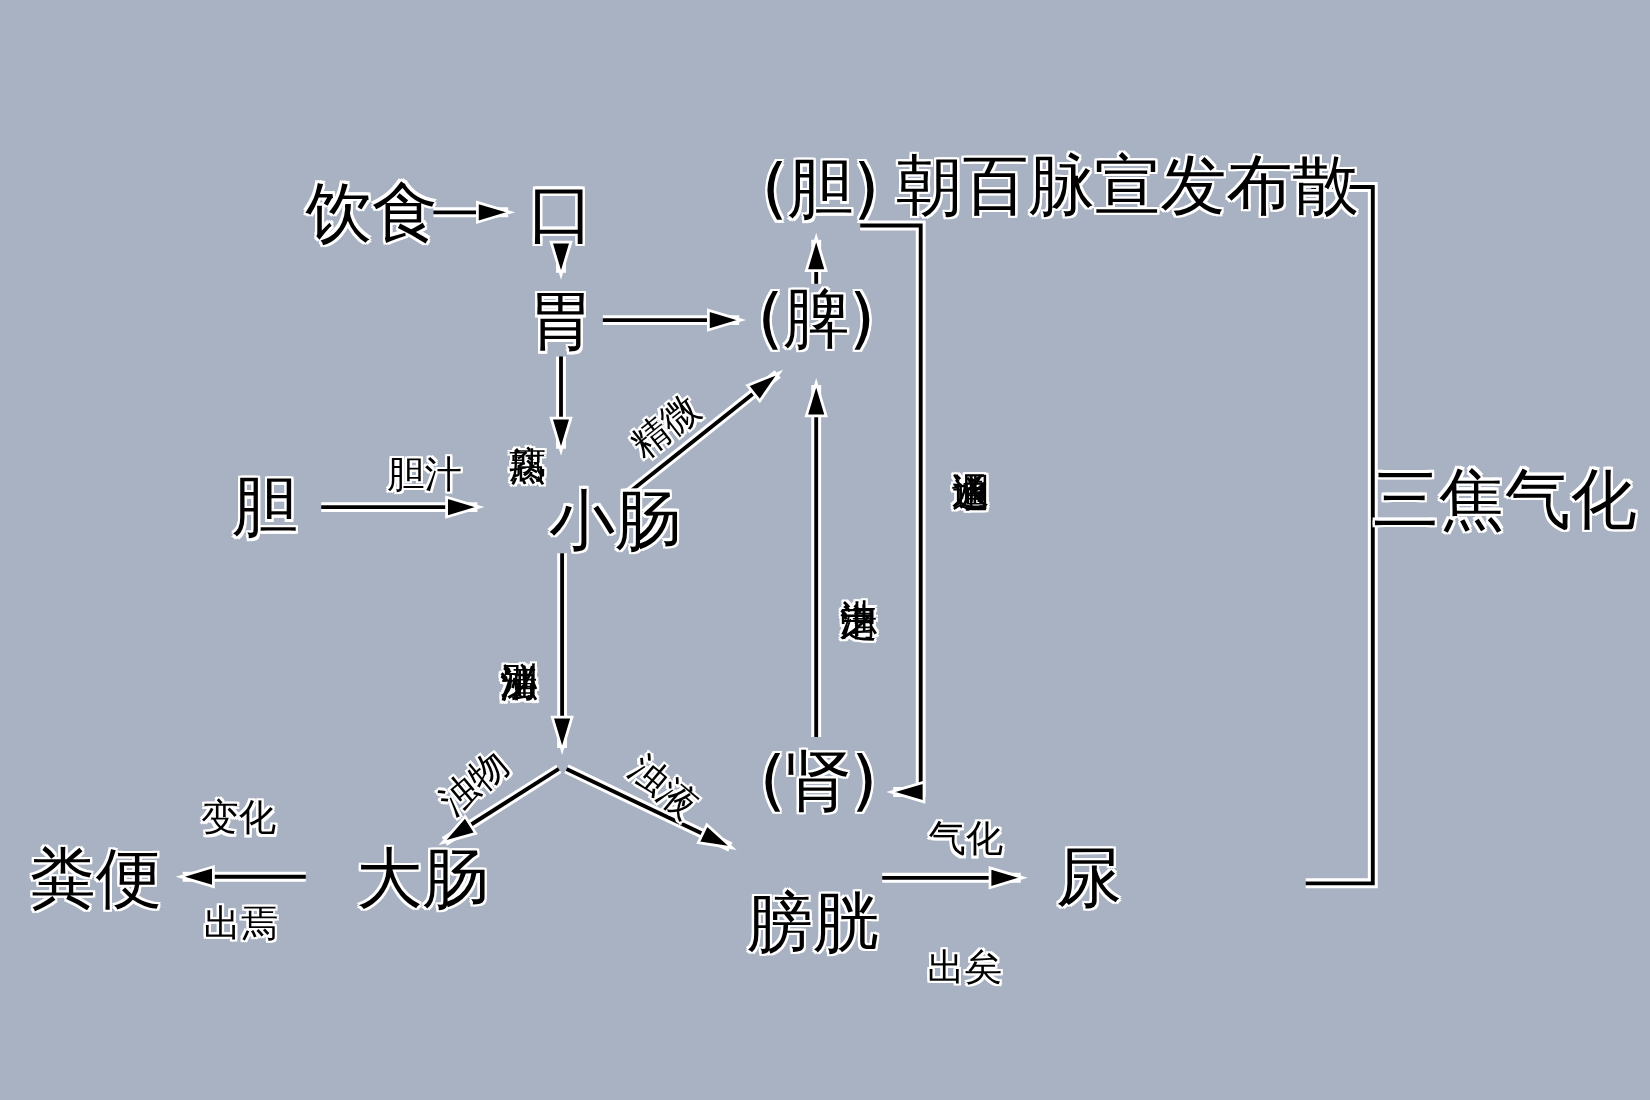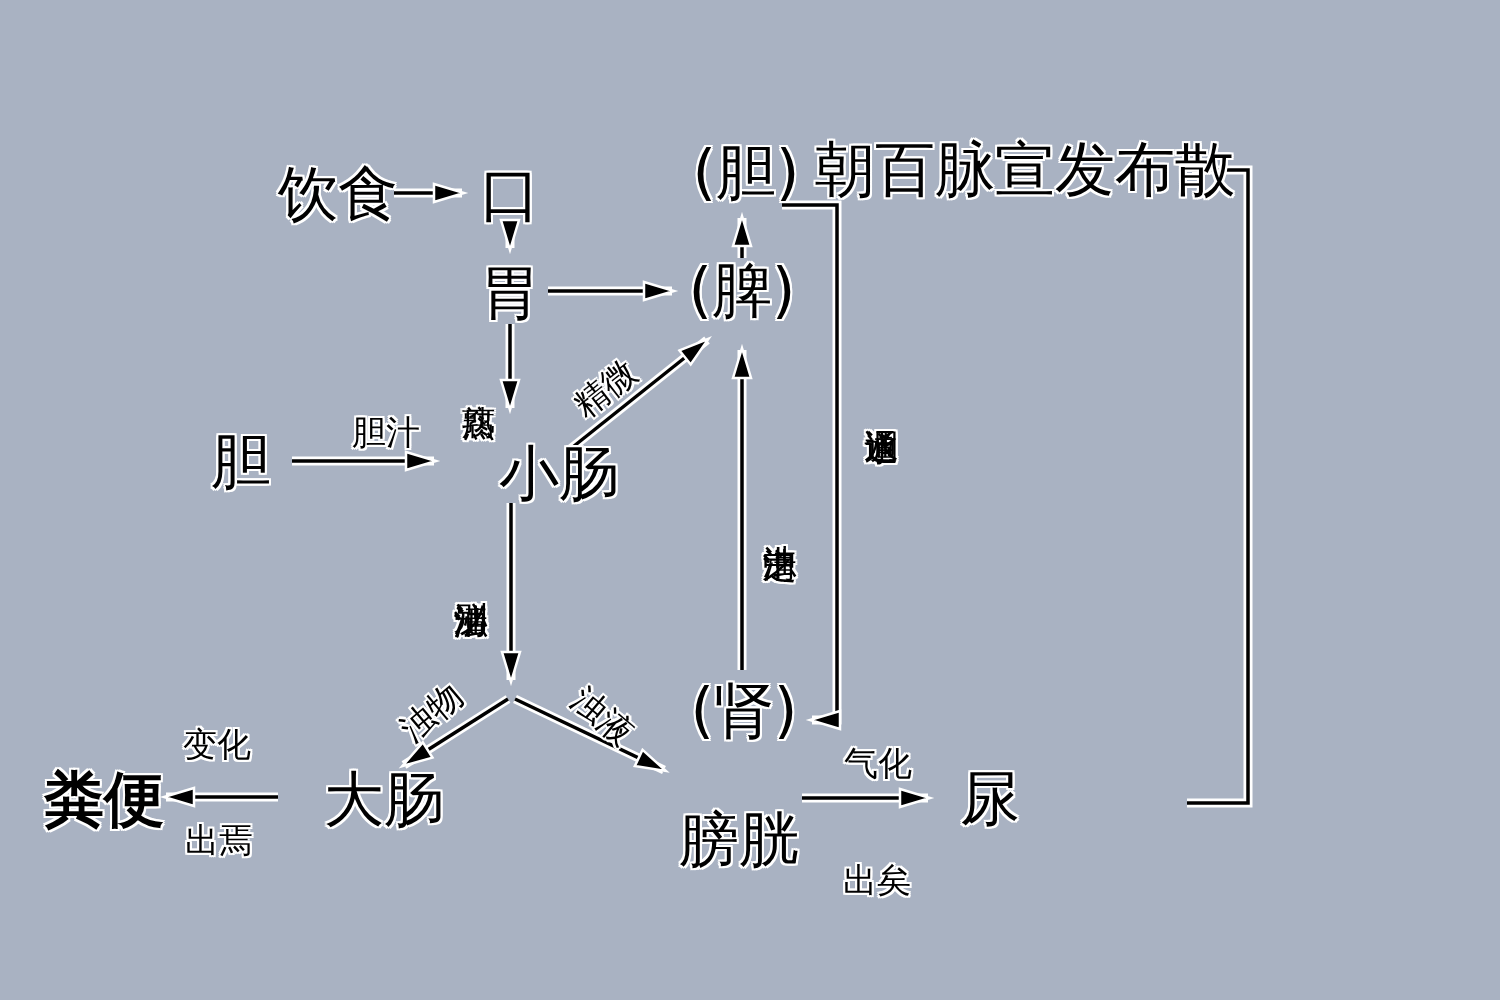--- a/index.html
+++ b/index.html
@@ -108,25 +108,26 @@
 
   <div class="txt node" style="left:338px; top:194px;">饮食</div>
   <div class="txt node" style="left:510px; top:195px;">口</div>
   <div class="txt node" style="left:510px; top:293px;">胃</div>
   <div class="txt node" style="left:742px; top:291px;">(脾)</div>
   <div class="txt node" style="left:746px; top:173px;">(胆)</div>
   <div class="txt node" style="left:241px; top:462px;">胆</div>
   <div class="txt node" style="left:511px; top:474px;margin-left:48px;">小肠</div>
   <div class="txt node" style="left:744px; top:711px;">(肾)</div>
   <div class="txt node" style="left:338px; top:800px;margin-left:46px;">大肠</div>
-  <div class="txt node" style="left:104px;  top:800px;font-weight:bold;">粪便</div>
+  <div class="txt node" style="left:87px;  top:800px;">粪便</div>
   <div class="txt node" style="left:739px; top:840px;">膀胱</div>
   <div class="txt node" style="left:990px; top:799px;">尿</div>
 
   <div class="txt node" style="left:1025px; top:170px;">朝百脉宣发布散</div>
+  <div class="txt node" style="left:1368px; top:455px;">三焦气化</div>
 
   <div class="txt lbl vert" style="left:479px; top:378px;">腐熟</div>
   <div class="txt lbl" style="left:386px; top:432px;">胆汁</div>
   <div class="txt lbl rotjw" style="left:605px; top:388px;">精微</div>
   <div class="txt lbl vert" style="left:471px; top:577px;">泌别清浊</div>
   <div class="txt lbl rotneg" style="left:431px; top:712px;">浊物</div>
   <div class="txt lbl rotpos" style="left:603px; top:716px;">浊液</div>
   <div class="txt lbl" style="left:217px; top:744px;">变化</div>
   <div class="txt lbl" style="left:219px; top:840px;">出焉</div>
   <div class="txt lbl" style="left:878px; top:763px;">气化</div>

